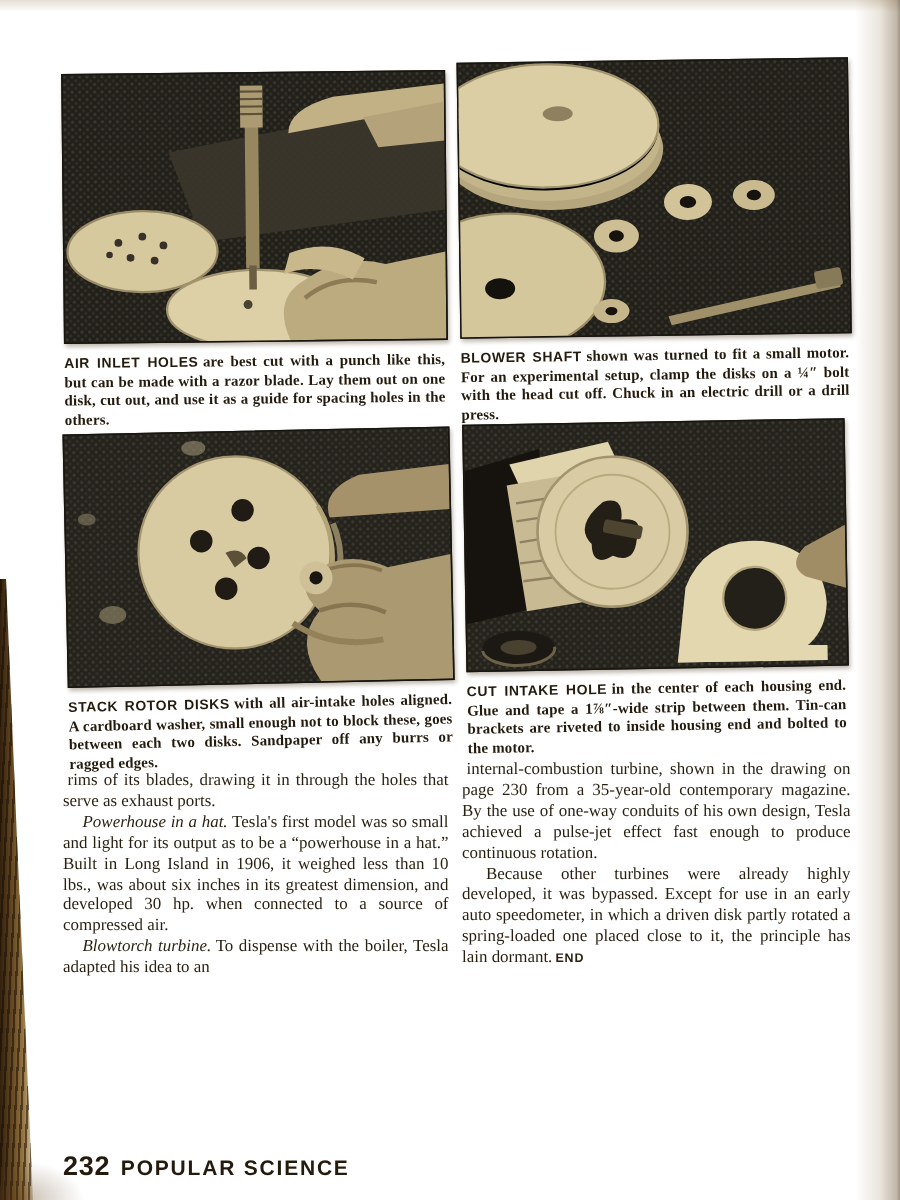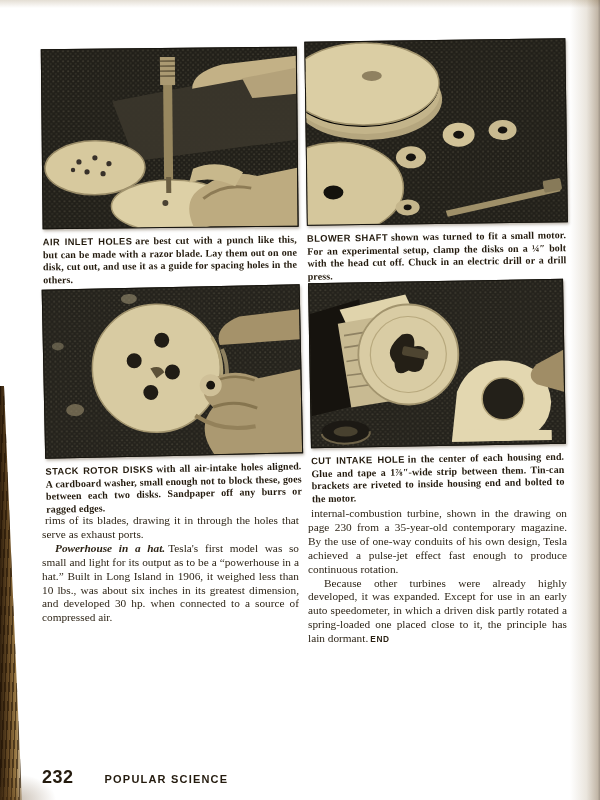--- a/index.html
+++ b/index.html
@@ -52,36 +52,36 @@
   }
 
   
   .col {
     position:absolute;
     font-size:11.3px; line-height:13.9px;
     text-align:justify; color:#281f11;
   }
   .col p { margin:0; }
   .col p.indent { text-indent:13px; }
-  .lead-bi { font-weight:700; font-style:italic; padding-right:3px; }
+  .lead-bi { font-weight:400; font-style:italic; padding-right:3px; }
   .end-marker {
     font-family:"Liberation Sans", sans-serif;
     font-weight:700; font-size:8.3px; letter-spacing:0.6px;
     padding-left:2px;
     margin-top:34px;
   }
 
   
   .footer {
     position:absolute; left:42px; top:767px;
     font-family:"Liberation Sans", sans-serif; color:#241b0e;
     white-space:nowrap;
   }
   .page-num { font-weight:700; font-size:18px; letter-spacing:0.5px; }
-  .mag-name { font-weight:700; font-size:11px; letter-spacing:1.2px; padding-left:7px;margin-left:24px; }
+  .mag-name { font-weight:700; font-size:14px; letter-spacing:1.2px; padding-left:7px; }
 
   .r-064 { transform:rotate(-0.6deg); }
   .r-080 { transform:rotate(-0.8deg); }
   .r-120 { transform:rotate(-1.2deg); }
   .r-100 { transform:rotate(-1.0deg); }
 </style>
 </head>
 <body>
 
 <div class="page">
@@ -226,23 +226,24 @@
       <path d="M253,70 L226,84 Q214,96 226,104 L253,112 Z" fill="#a08d66"></path>
     </svg>
     <div class="caption">
       <span class="cap-lead">CUT INTAKE HOLE</span><span>in the center of each housing end. Glue and tape a 1⅞″-wide strip between them. Tin-can brackets are riveted to inside housing end and bolted to the motor.</span>
     </div>
   </div>
 
   <div class="col" style="left:42px; top:514px; width:257px;">
     <p><span class="lead-bi"></span><span>rims of its blades, drawing it in through the holes that serve as exhaust ports.</span></p>
     <p class="indent"><span class="lead-bi">Powerhouse in a hat.</span><span>Tesla's first model was so small and light for its output as to be a “powerhouse in a hat.” Built in Long Island in 1906, it weighed less than 10 lbs., was about six inches in its greatest dimension, and developed 30 hp. when connected to a source of compressed air.</span></p>
+    <p class="indent"><span class="lead-bi">Blowtorch turbine.</span><span>To dispense with the boiler, Tesla adapted his idea to an</span></p>
   </div>
 
   <div class="col" style="left:308px; top:507px; width:259px;">
     <p><span class="lead-bi"></span><span>internal-combustion turbine, shown in the drawing on page 230 from a 35-year-old contemporary magazine. By the use of one-way conduits of his own design, Tesla achieved a pulse-jet effect fast enough to produce continuous rotation.</span></p>
-    <p class="indent"><span class="lead-bi"></span><span>Because other turbines were already highly developed, it was expanded. Except for use in an early auto speedometer, in which a driven disk partly rotated a spring-loaded one placed close to it, the principle has lain dormant.</span><span class="end-marker">END</span></p>
+    <p class="indent"><span class="lead-bi"></span><span>Because other turbines were already highly developed, it was bypassed. Except for use in an early auto speedometer, in which a driven disk partly rotated a spring-loaded one placed close to it, the principle has lain dormant.</span><span class="end-marker">END</span></p>
   </div>
 
   <div class="footer">
     <span class="page-num">232</span><span class="mag-name">POPULAR SCIENCE</span>
   </div>
 </div>
 
 </body></html>

